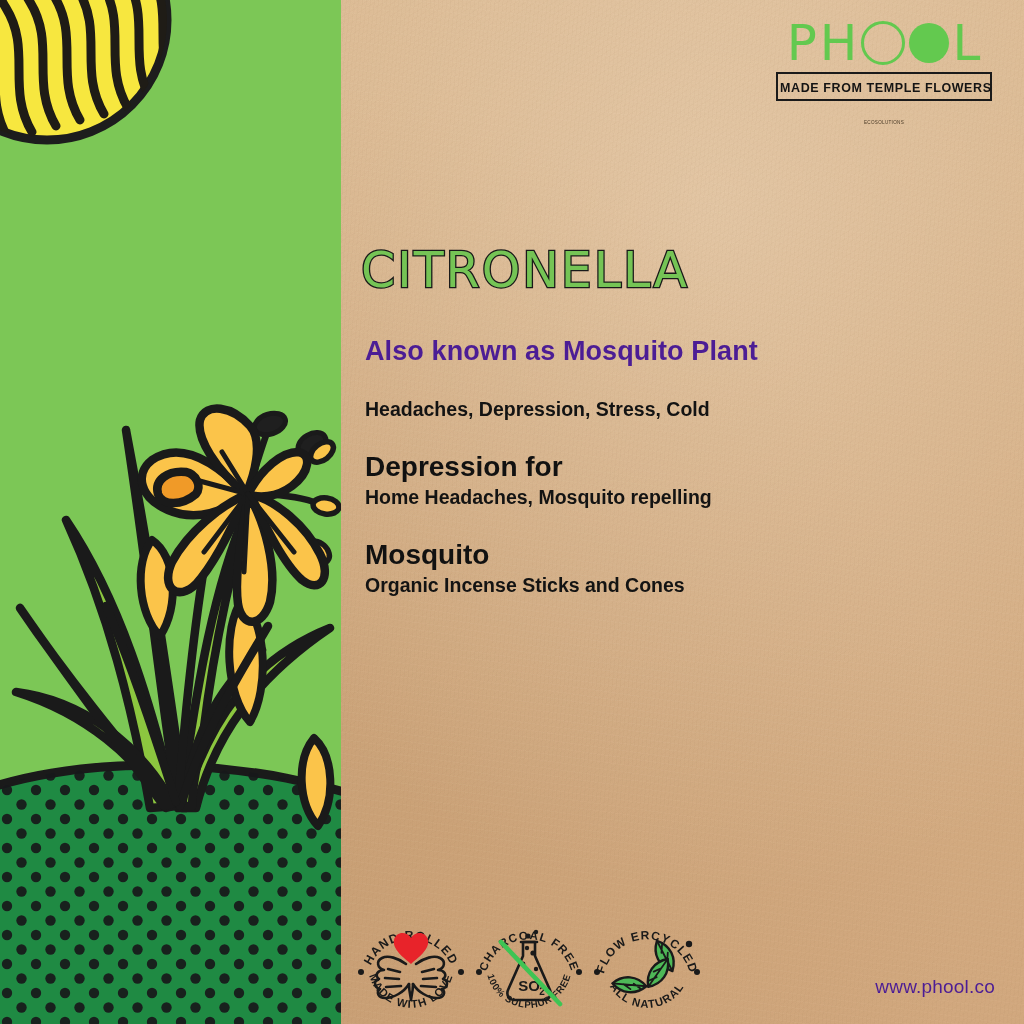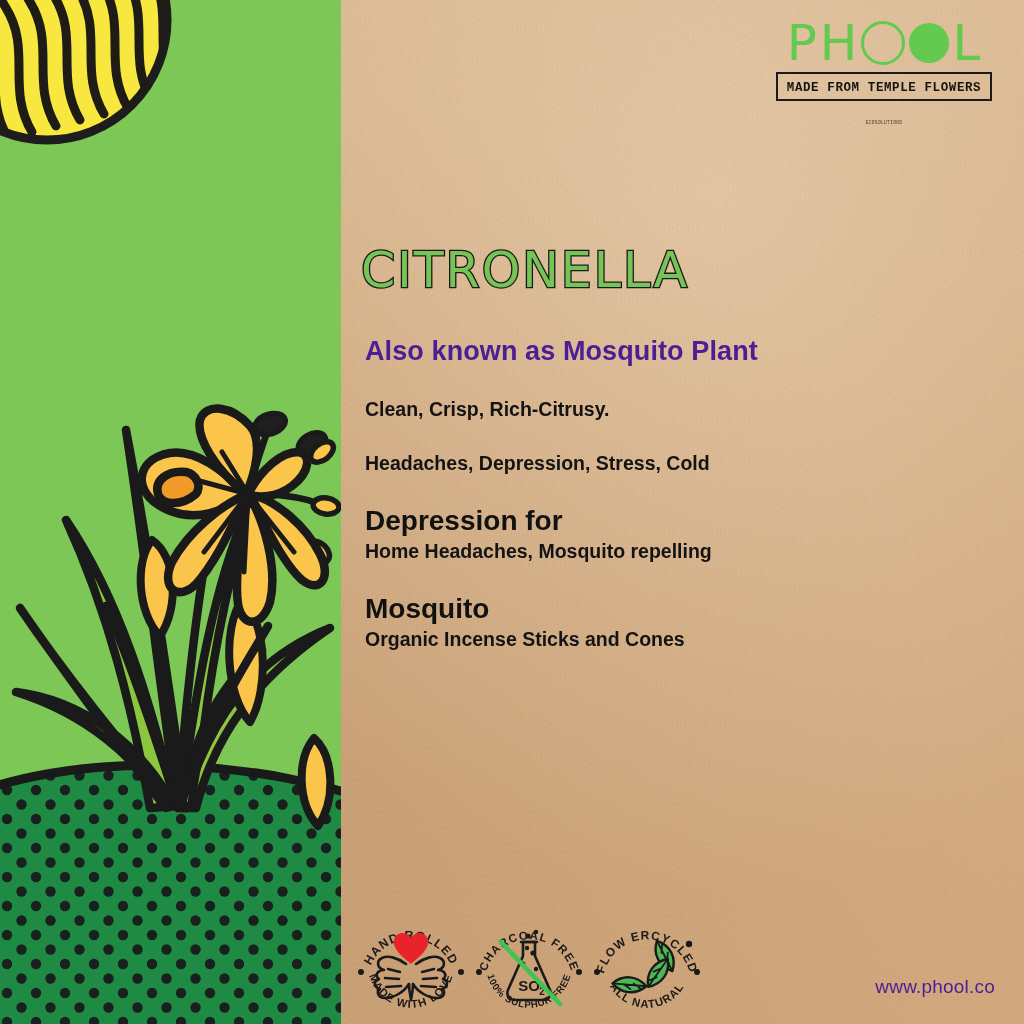--- a/index.html
+++ b/index.html
@@ -302,34 +302,33 @@
   </div>
 
   <div class="logo">
     <div class="logo-word">
       <span class="lt">P</span>
       <span class="lt">H</span>
       <span class="logo-ring"></span>
       <span class="logo-dot"></span>
       <span class="lt">L</span>
     </div>
-    <div style="position:relative;font-family:Liberation Mono, monospace;">
+    <div style="position:relative;">
       <div class="logo-micro">ECOSOLUTIONS</div>
       <div class="logo-box">
         <span>MADE FROM TEMPLE FLOWERS</span>
       </div>
     </div>
   </div>
 
   <div class="content">
     <h1 class="title">CITRONELLA</h1>
     <div class="subtitle">Also known as Mosquito Plant</div>
 
     <div class="block">
-      <p>Clean, Crisp, Rich-Citrusy.</p>
     </div>
     <div class="block">
       <p>Headaches, Depression, Stress, Cold</p>
     </div>
     <div class="block">
       <h3>Depression for</h3>
       <p>Home Headaches, Mosquito repelling</p>
     </div>
     <div class="block">
       <h3>Mosquito</h3>

